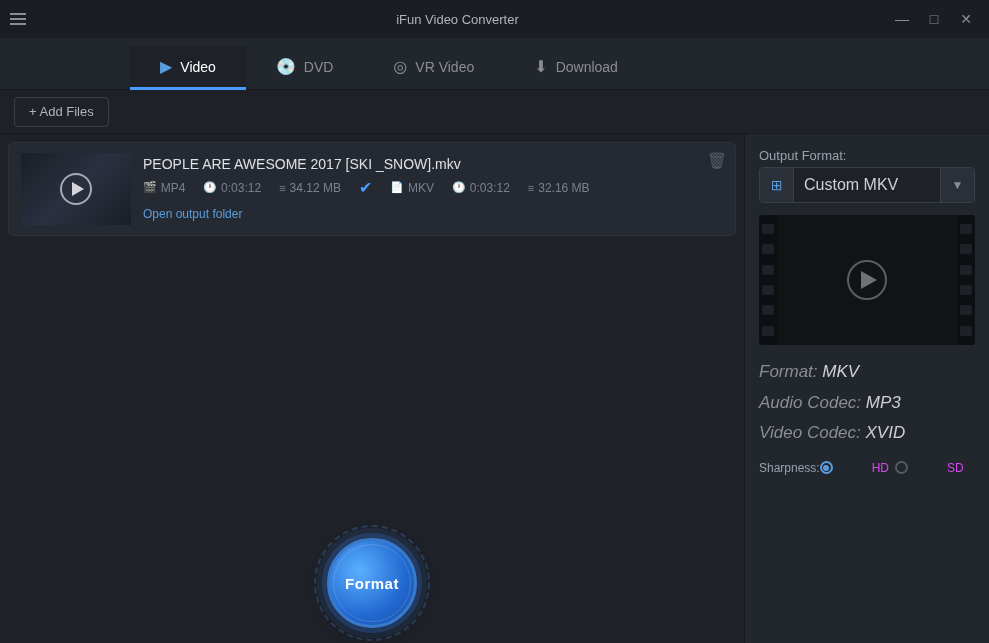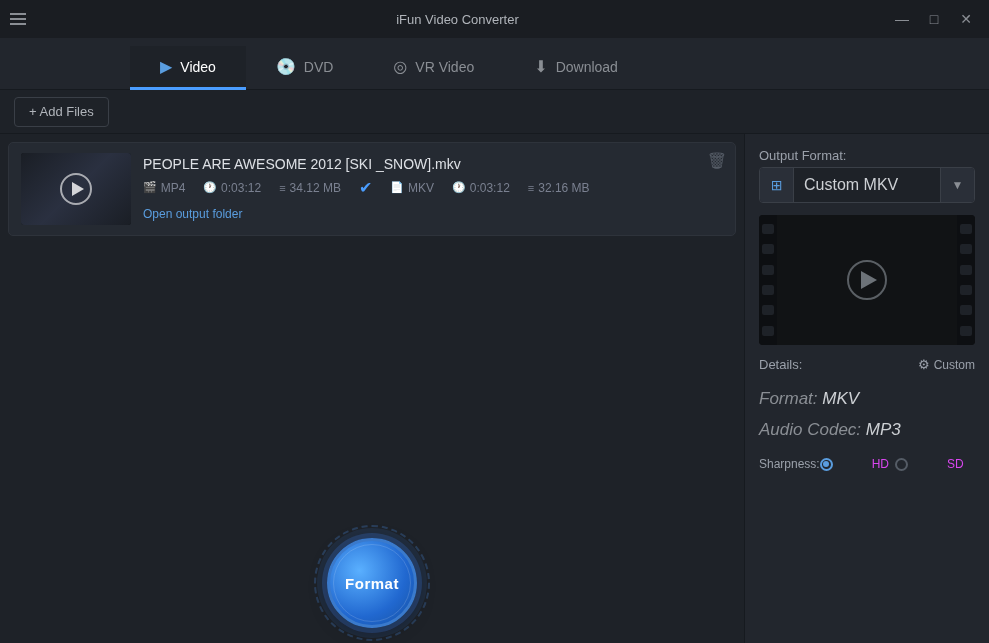--- a/index.html
+++ b/index.html
@@ -434,21 +434,21 @@
     <div class="file-item">
 
       <div class="file-thumb">
         <div class="file-thumb-bg"></div>
         <div class="play-circle">
           <div class="play-triangle"></div>
         </div>
       </div>
 
       <div class="file-info">
-        <div class="file-name">PEOPLE ARE AWESOME 2012 [SKI _SNOW].mkv</div>
+        <div class="file-name">PEOPLE ARE AWESOME 2017 [SKI _SNOW].mkv</div>
         <div class="file-meta">
           <span class="meta-item">
             <span class="meta-icon">🎬</span>
             <span>MP4</span>
           </span>
           <span class="meta-item">
             <span class="meta-icon">🕐</span>
             <span>0:03:12</span>
           </span>
           <span class="meta-item">
@@ -512,36 +512,33 @@
       <div id="preview-film-right">
         <div class="film-hole"></div>
         <div class="film-hole"></div>
         <div class="film-hole"></div>
         <div class="film-hole"></div>
         <div class="film-hole"></div>
         <div class="film-hole"></div>
       </div>
     </div>
 
-    <div id="details-row">
-      <span id="details-label">Details:</span>
-      <button id="custom-btn">
-        <span id="gear-icon">⚙</span>
-        <span>Custom</span>
-      </button>
-    </div>
 
     <div id="format-details">
       <div>
         <span>Format:</span>
         <span class="detail-val">MKV</span>
       </div>
       <div>
         <span>Audio Codec:</span>
         <span class="detail-val">MP3</span>
+      </div>
+      <div>
+        <span>Video Codec:</span>
+        <span class="detail-val">XVID</span>
       </div>
     </div>
 
     <div id="sharpness-row">
       <span>Sharpness:</span>
       <div class="radio-group">
         <div class="radio-item">
           <div class="radio-circle">
             <div class="radio-dot"></div>
           </div>

